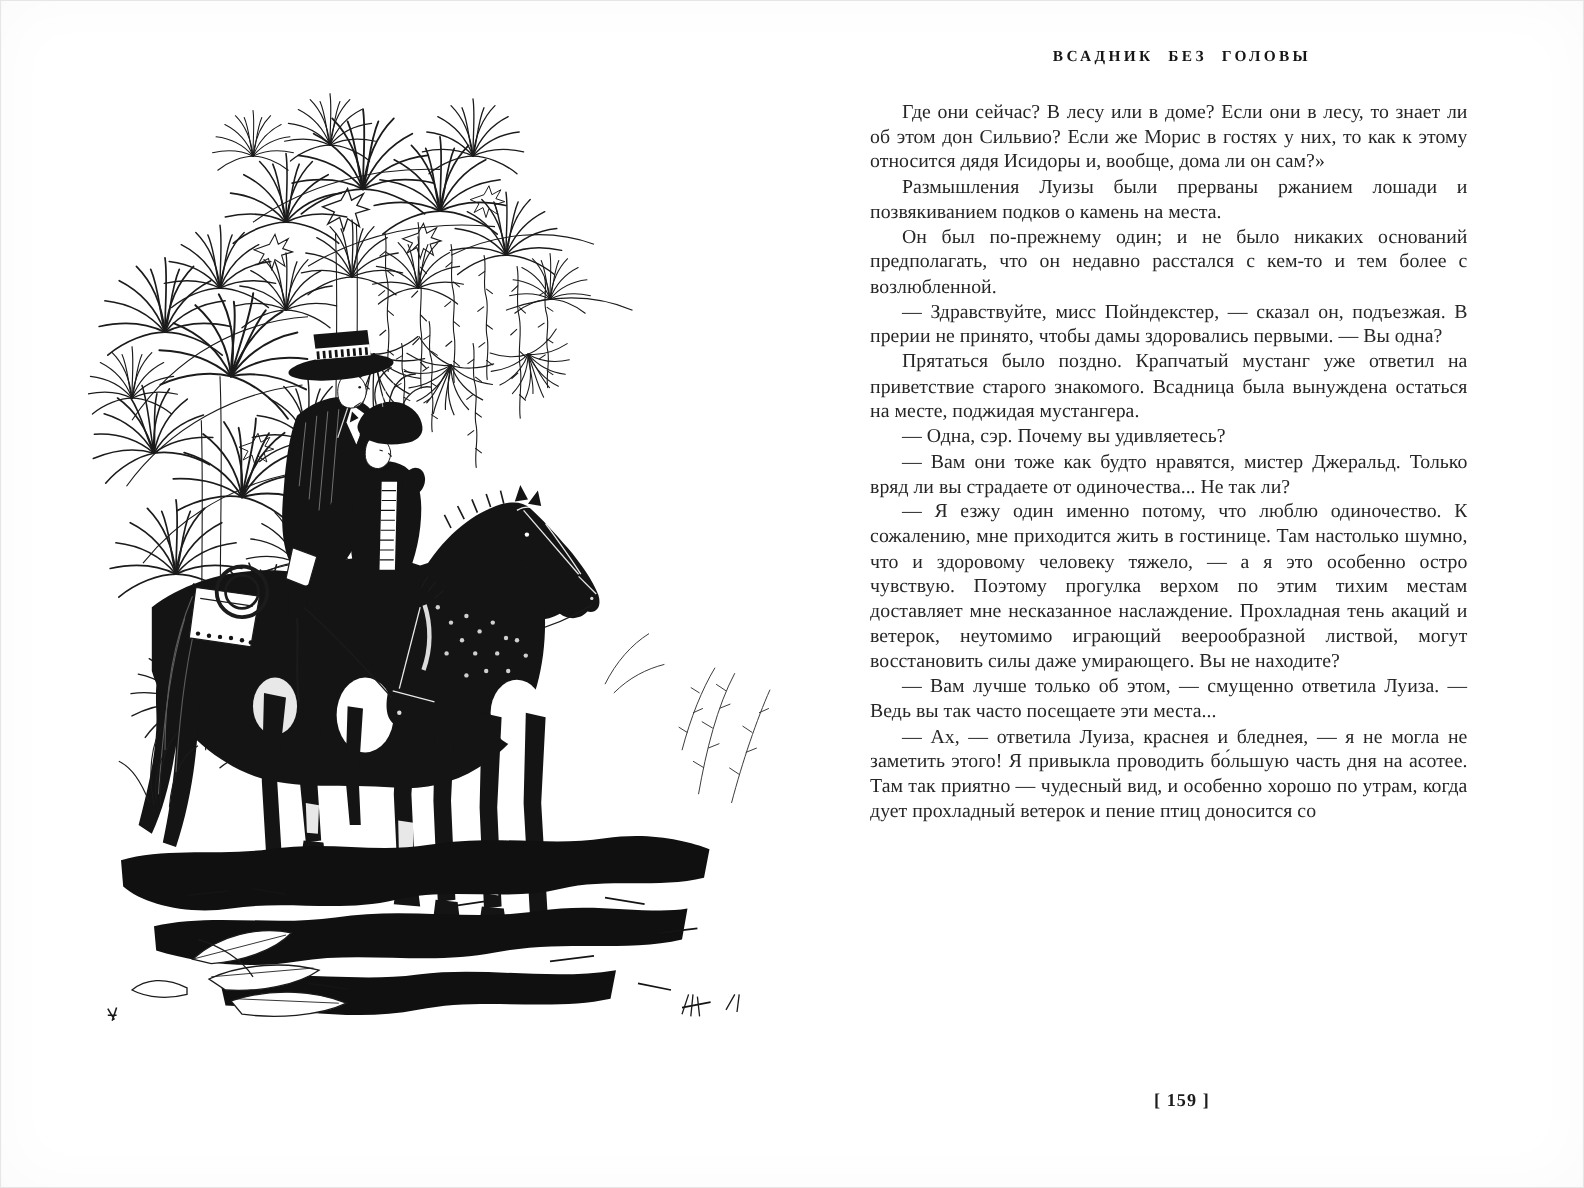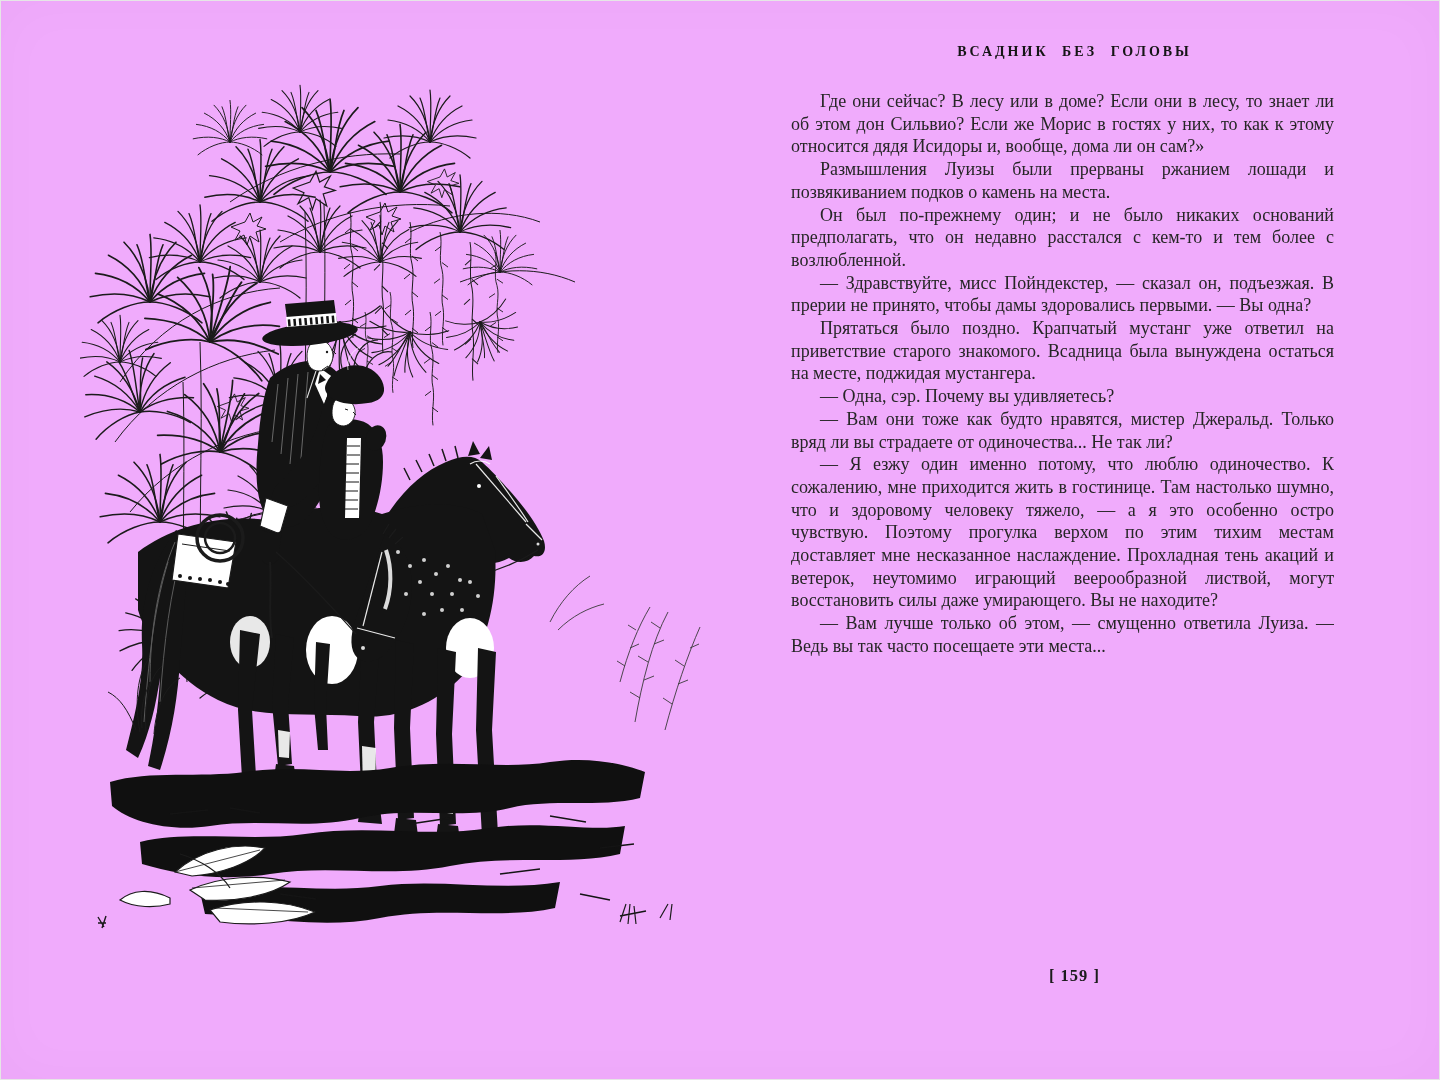--- a/index.html
+++ b/index.html
@@ -1,36 +1,36 @@
 <!DOCTYPE html>
 <html lang="ru"><head>
 <meta charset="utf-8">
 <style>
   html,body{margin:0;padding:0;background:#ededed;}
   .spread{
-    position:relative;width:1440px;height:1080px;background:#f0abfc;
+    position:relative;width:1440px;height:1080px;background:#ffffff;
     overflow:hidden;font-family:"Liberation Serif","DejaVu Serif",serif;color:#242424;
     box-shadow:inset 0 0 0 1px #e6e6e6, inset 0 0 60px rgba(0,0,0,0.025);
   }
   .page{position:absolute;top:0;height:1080px;}
   .page-left{left:0;width:720px;}
   .page-right{left:720px;width:720px;}
   .illustration{position:absolute;left:80px;top:82px;width:625px;height:875px;margin:0;}
   .illustration svg{display:block;width:100%;height:100%;}
   .running-head{
     position:absolute;left:83px;top:44px;width:543px;text-align:center;
     font-weight:bold;font-size:14px;letter-spacing:3px;word-spacing:7px;color:#151515;
   }
   .text-col{
     position:absolute;left:71px;top:90px;width:543px;height:892px;overflow:hidden;
     font-size:18px;line-height:22.7px;text-align:justify;color:#262626;
   }
   .text-col p{margin:0;text-indent:29px;}
   .page-number{
-    position:absolute;left:83px;top:966px;width:543px;text-align:center;
+    position:absolute;left:83px;top:990px;width:543px;text-align:center;
     font-weight:bold;font-size:16.5px;letter-spacing:1px;color:#1c1c1c;
   }
 </style>
 </head>
 <body>
 
 <div class="spread">
 
   <div class="page page-left">
     <figure class="illustration" aria-label="Чернильная иллюстрация: мужчина в шляпе-канотье и дама в шляпке с перьями верхом на тёмных лошадях под свисающими ветвями ив">
@@ -325,17 +325,18 @@
     <div class="text-col">
         <p>Где они сейчас? В лесу или в доме? Если они в лесу, то знает ли об этом дон Сильвио? Если же Морис в гостях у них, то как к этому относится дядя Исидоры и, вообще, дома ли он сам?»</p>
         <p>Размышления Луизы были прерваны ржанием лошади и позвякиванием подков о камень на места.</p>
         <p>Он был по-прежнему один; и не было никаких оснований предполагать, что он недавно расстался с кем-то и тем более с возлюбленной.</p>
         <p>— Здравствуйте, мисс Пойндекстер, — сказал он, подъезжая. В прерии не принято, чтобы дамы здоровались первыми. — Вы одна?</p>
         <p>Прятаться было поздно. Крапчатый мустанг уже ответил на приветствие старого знакомого. Всадница была вынуждена остаться на месте, поджидая мустангера.</p>
         <p>— Одна, сэр. Почему вы удивляетесь?</p>
         <p>— Вам они тоже как будто нравятся, мистер Джеральд. Только вряд ли вы страдаете от одиночества... Не так ли?</p>
         <p>— Я езжу один именно потому, что люблю одиночество. К сожалению, мне приходится жить в гостинице. Там настолько шумно, что и здоровому человеку тяжело, — а я это особенно остро чувствую. Поэтому прогулка верхом по этим тихим местам доставляет мне несказанное наслаждение. Прохладная тень акаций и ветерок, неутомимо играющий веерообразной листвой, могут восстановить силы даже умирающего. Вы не находите?</p>
         <p>— Вам лучше только об этом, — смущенно ответила Луиза. — Ведь вы так часто посещаете эти места...</p>
+        <p>— Ах, — ответила Луиза, краснея и бледнея, — я не могла не заметить этого! Я привыкла проводить бо́льшую часть дня на асотее. Там так приятно — чудесный вид, и особенно хорошо по утрам, когда дует прохладный ветерок и пение птиц доносится со</p>
       </div>
     <div class="page-number">[ 159 ]</div>
   </div>
 
 </div>
 
 </body></html>

